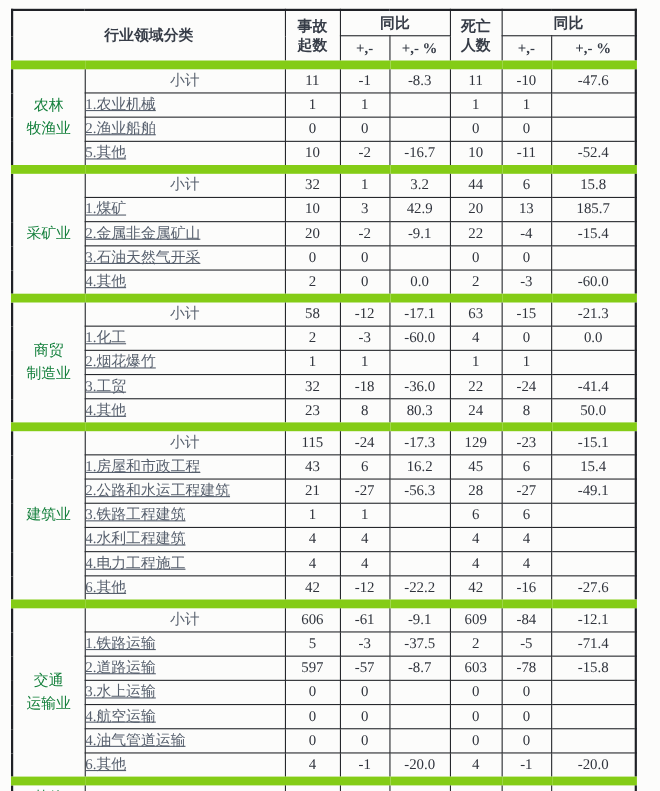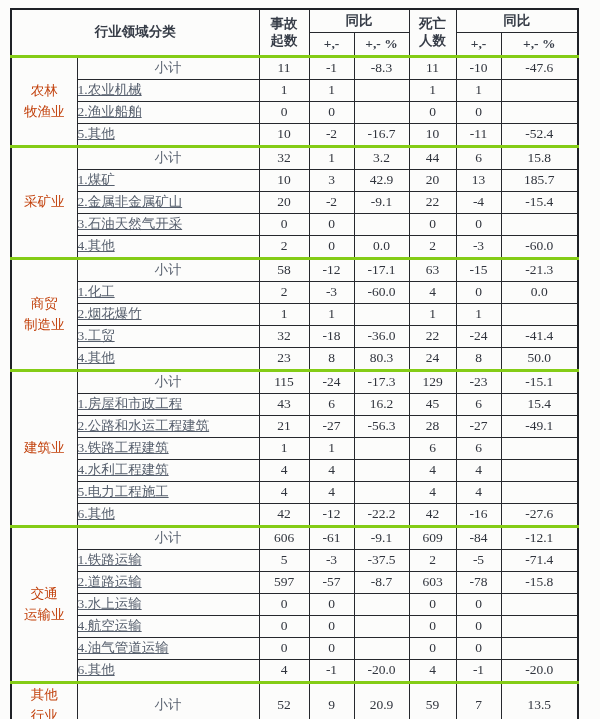--- a/index.html
+++ b/index.html
@@ -35,49 +35,49 @@
     font-weight: bold;
     font-size: 13.5px;
     color: #363c47;
     text-align: center;
     vertical-align: middle;
     white-space: pre-line;
     line-height: 1.25;
     height: 22px;
   }
   thead {
-    border-bottom: 2px solid #0ea5e9;
+    border-bottom: 6px solid #0ea5e9;
     margin-top: 11px;
   }
   tbody td {
     height: 21px;
     font-size: 13.5px;
     text-align: center;
     vertical-align: middle;
     color: #343a44;
     line-height: 1.1;
   }
   td.group-label {
     white-space: pre-line;
-    color: #c2410c;
+    color: #15803d;
     line-height: 1.5;
     font-size: 13.5px;
   }
   td.row-label {
     text-align: left;
     padding-left: 4px;
     color: #565f6d;
     text-decoration: underline;
   }
   td.subtotal-label {
     text-align: center;
     color: #565f6d;
   }
   tr.group-start td {
-    border-top: 3px solid #84cc16;
+    border-top: 8px solid #84cc16;
   }
   tr.tall td {
     height: 43px;
   }
   td.num {
     font-family: "Liberation Serif", "DejaVu Serif", serif;
     color: #30343d;
   }
 </style>
 </head>
@@ -285,21 +285,21 @@
           <tr>
             <td class="row-label">4.水利工程建筑</td>
             <td class="num">4</td>
             <td class="num">4</td>
             <td class="num"></td>
             <td class="num">4</td>
             <td class="num">4</td>
             <td class="num"></td>
           </tr>
           <tr>
-            <td class="row-label">5.电力工程施工</td>
+            <td class="row-label">4.电力工程施工</td>
             <td class="num">4</td>
             <td class="num">4</td>
             <td class="num"></td>
             <td class="num">4</td>
             <td class="num">4</td>
             <td class="num"></td>
           </tr>
           <tr>
             <td class="row-label">6.其他</td>
             <td class="num">42</td>

